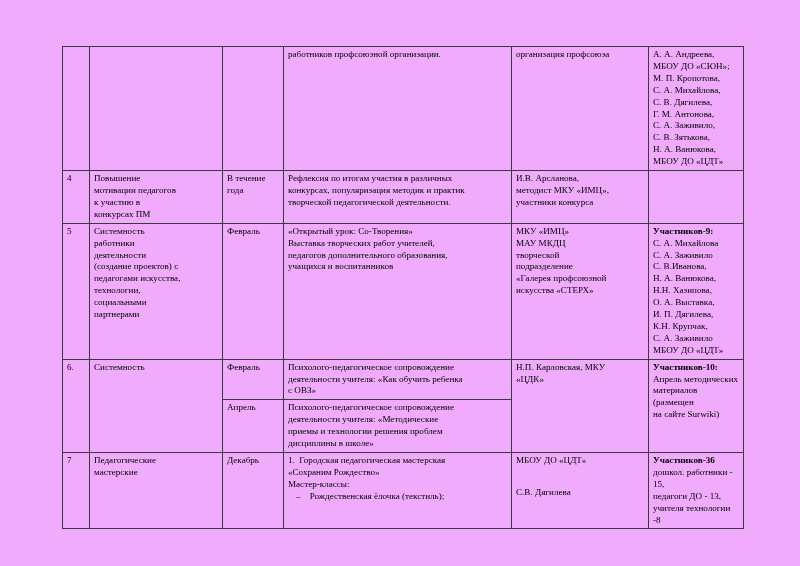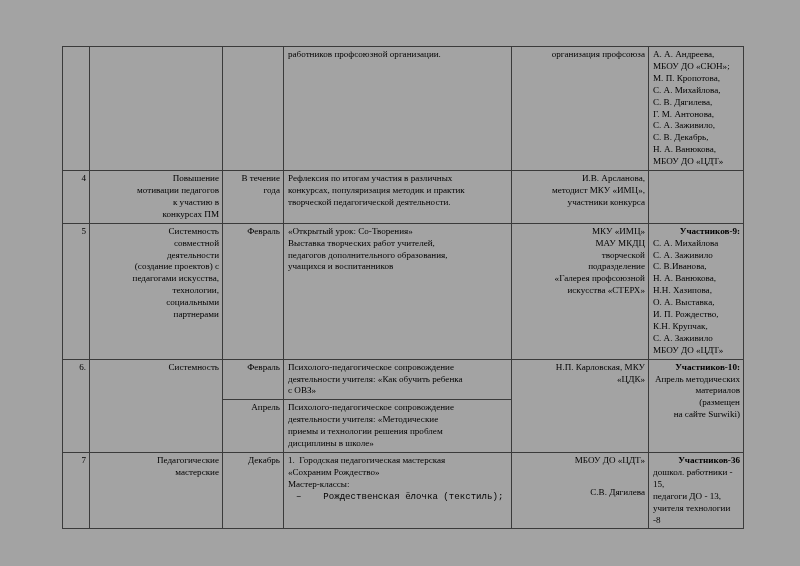--- a/index.html
+++ b/index.html
@@ -11,21 +11,21 @@
     width: 800px;
     height: 566px;
     font-family: "Liberation Serif", "DejaVu Serif", serif;
     color: #000000;
     overflow: hidden;
   }
   .page {
     position: relative;
     width: 800px;
     height: 566px;
-    background: #a3a3a3;
+    background: #f0abfc;
   }
   .table-wrap {
     position: absolute;
     left: 62px;
     top: 46px;
     width: 681px;
   }
   table.doc-table {
     border-collapse: collapse;
     table-layout: fixed;
@@ -39,31 +39,30 @@
     padding: 2px 3px 2px 4px;
   }
   
   col.c1 { width: 27px; }
   col.c2 { width: 133px; }
   col.c3 { width: 61px; }
   col.c4 { width: 228px; }
   col.c5 { width: 137px; }
   col.c6 { width: 95px; }
 
-  .ctr { text-align: right; }
+  .ctr { text-align: left; }
   .lft { text-align: left; }
   .bold { font-weight: bold; }
 
   
   .lines > div { white-space: pre-wrap; }
 
   .dash-item {
     padding-left: 22px;
     text-indent: -14px;
-    font-family: Liberation Mono, monospace;
   }
   .num-item {
     padding-left: 10px;
     text-indent: -10px;
   }
   .spacer-line { height: 10px; }
 </style>
 </head>
 <body>
 
@@ -91,21 +90,21 @@
             <div>организация профсоюза</div>
           </td>
           <td class="lft lines">
             <div>А. А. Андреева,</div>
             <div>МБОУ ДО «СЮН»;</div>
             <div>М. П. Кропотова,</div>
             <div>С. А. Михайлова,</div>
             <div>С. В. Дягилева,</div>
             <div>Г. М. Антонова,</div>
             <div>С. А. Заживило,</div>
-            <div>С. В. Декабрь,</div>
+            <div>С. В. Зятькова,</div>
             <div>Н. А. Ванюкова,</div>
             <div>МБОУ ДО «ЦДТ»</div>
           </td>
         </tr>
 
         <tr>
           <td class="ctr">4</td>
           <td class="ctr lines">
             <div>Повышение</div>
             <div>мотивации педагогов</div>
@@ -126,21 +125,21 @@
             <div>методист МКУ «ИМЦ»,</div>
             <div>участники конкурса</div>
           </td>
           <td class="lft"></td>
         </tr>
 
         <tr>
           <td class="ctr">5</td>
           <td class="ctr lines">
             <div>Системность</div>
-            <div>совместной</div>
+            <div>работники</div>
             <div>деятельности</div>
             <div>(создание проектов) с</div>
             <div>педагогами искусства,</div>
             <div>технологии,</div>
             <div>социальными</div>
             <div>партнерами</div>
           </td>
           <td class="ctr lines">
             <div>Февраль</div>
           </td>
@@ -159,21 +158,21 @@
             <div>искусства «СТЕРХ»</div>
           </td>
           <td class="lft lines">
             <div class="ctr bold">Участников-9:</div>
             <div>С. А. Михайлова</div>
             <div>С. А. Заживило</div>
             <div>С. В.Иванова,</div>
             <div>Н. А. Ванюкова,</div>
             <div>Н.Н. Хазипова,</div>
             <div>О. А. Выставка,</div>
-            <div>И. П. Рождество,</div>
+            <div>И. П. Дягилева,</div>
             <div>К.Н. Крупчак,</div>
             <div>С. А. Заживило</div>
             <div>МБОУ ДО «ЦДТ»</div>
           </td>
         </tr>
 
         <tr>
           <td class="ctr" rowspan="2">6.</td>
           <td class="ctr lines" rowspan="2">
             <div>Системность</div>

